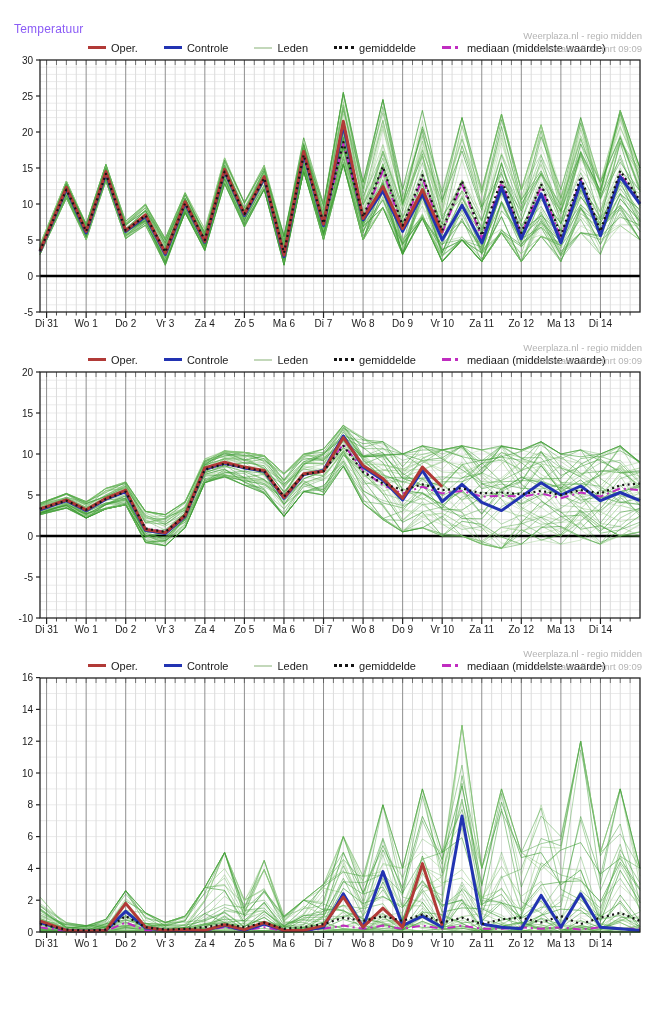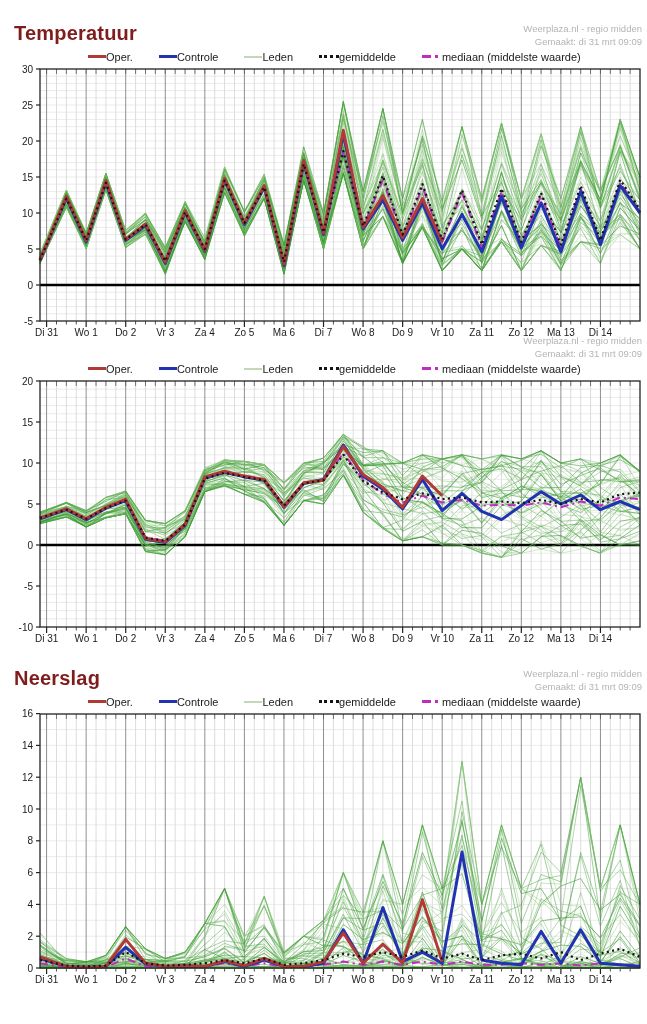--- a/index.html
+++ b/index.html
@@ -1,29 +1,29 @@
 <!DOCTYPE html>
 <html><head>
 <meta charset="utf-8">
 <style>
   html,body{margin:0;padding:0;background:#ffffff;}
   body{width:647px;font-family:"Liberation Sans",sans-serif;-webkit-font-smoothing:antialiased;}
   #charts{padding-top:22px;}
   .chart-block{margin:0 0 22px 0;}
-  .chart-title{font-size:20px;font-weight:bold;color:#7f1d1d;margin:0 0 4px 14px;letter-spacing:.2px;}
+  .chart-title{font-size:12px;font-weight:normal;color:#8b5cf6;margin:0 0 4px 14px;letter-spacing:.2px;}
   .chart-header{position:relative;}
   .legend{display:flex;align-items:center;gap:26px;margin-left:88px;height:15px;font-size:11px;color:#1a1a1a;white-space:nowrap;}
-  .legend-item{display:flex;align-items:center;}
+  .legend-item{display:flex;align-items:center;gap:5px;}
   .swatch{display:inline-block;}
   .swatch-oper{width:18px;height:3px;background:#b13a37;}
   .swatch-controle{width:18px;height:3px;background:#2233b2;}
   .swatch-leden{width:18px;height:2px;background:#c3d8ba;}
   .swatch-gemiddelde{width:20px;height:0;border-top:3px dotted #141414;}
   .swatch-mediaan{width:20px;height:3px;background:repeating-linear-gradient(90deg,#c02cc0 0 9px,transparent 9px 13px,#c02cc0 13px 16px,transparent 16px 20px);}
-  .attribution{position:absolute;right:5px;bottom:16px;text-align:right;font-size:9.5px;color:#b4b4b4;line-height:1.3;}
+  .attribution{position:absolute;right:5px;bottom:0;text-align:right;font-size:9.5px;color:#b4b4b4;line-height:1.3;}
   svg.plot{display:block;}
 </style>
 </head>
 <body>
 
 <div id="charts">
   <section class="chart-block">
     <div class="chart-header">
       <h2 class="chart-title">Temperatuur</h2>
       <div class="attribution">
@@ -680,21 +680,20 @@
         <path d="M40.0 141.9L66.4 133.7L86.2 142.8L105.9 132.1L125.7 124.7L145.5 161.6L165.3 164.9L185.1 148.5L204.8 102.6L224.6 96.8L244.4 100.9L264.2 104.2L284.0 129.6L303.7 107.5L323.5 104.2L343.3 77.2L363.1 103.4L382.9 118.2L402.6 126.4L422.4 119.8L442.2 126.4L462.0 123.9L481.8 129.6L501.5 128.8L521.3 129.6L541.1 126.4L560.9 131.3L580.7 125.5L600.4 129.6L620.2 121.4L640.0 123.1" fill="none" stroke="#c02cc0" stroke-width="2" stroke-linejoin="round" stroke-dasharray="8 4 2 4"></path>
         <path d="M40.0 142.8L66.4 133.7L86.2 143.6L105.9 132.1L125.7 124.7L145.5 163.3L165.3 166.5L185.1 149.3L204.8 101.8L224.6 96.0L244.4 100.9L264.2 104.2L284.0 131.3L303.7 107.5L323.5 103.4L343.3 69.0L363.1 100.1L382.9 113.2L402.6 132.9L422.4 103.4L442.2 134.6L462.0 117.3L481.8 135.4L501.5 143.6L521.3 129.6L541.1 115.7L560.9 128.0L580.7 119.0L600.4 133.7L620.2 125.5L640.0 133.7" fill="none" stroke="#2233b2" stroke-width="3" stroke-linejoin="round"></path>
         <path d="M40.0 141.9L66.4 132.9L86.2 142.8L105.9 131.3L125.7 123.1L145.5 162.4L165.3 165.7L185.1 148.5L204.8 100.9L224.6 95.2L244.4 100.1L264.2 103.4L284.0 130.5L303.7 106.7L323.5 104.2L343.3 70.6L363.1 98.5L382.9 111.6L402.6 131.3L422.4 100.1L442.2 119.8" fill="none" stroke="#b13a37" stroke-width="3" stroke-linejoin="round"></path>
         <path d="M40.0 141.9L66.4 133.7L86.2 142.8L105.9 132.1L125.7 124.7L145.5 161.6L165.3 164.9L185.1 148.5L204.8 102.6L224.6 96.8L244.4 100.9L264.2 104.2L284.0 129.6L303.7 107.5L323.5 104.2L343.3 78.8L363.1 105.0L382.9 116.5L402.6 123.1L422.4 117.3L442.2 123.1L462.0 121.4L481.8 126.4L501.5 125.5L521.3 127.2L541.1 123.9L560.9 128.0L580.7 123.1L600.4 126.4L620.2 118.2L640.0 116.5" fill="none" stroke="#141414" stroke-width="2.2" stroke-linejoin="round" stroke-dasharray="2 3.4"></path>
         <rect x="40" y="5" width="600" height="246" fill="none" stroke="#222222" stroke-width="1.3"></rect>
       </svg>
   </section>
 
   <section class="chart-block">
     <div class="chart-header">
-      <h2 class="chart-title">Neerslag</h2>
       <div class="attribution">
         <div>Weerplaza.nl - regio midden</div>
         <div>Gemaakt: di 31 mrt 09:09</div>
       </div>
       <div class="legend">
         <span class="legend-item">
           <span class="swatch swatch-oper"></span>
           <span>Oper.</span>
         </span>
         <span class="legend-item">

